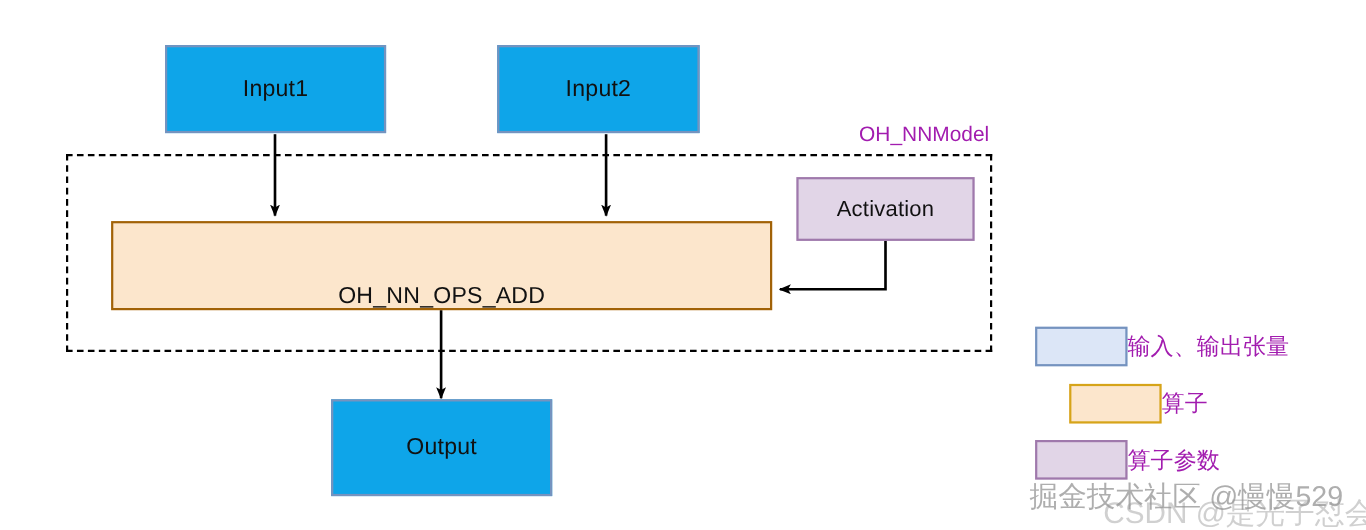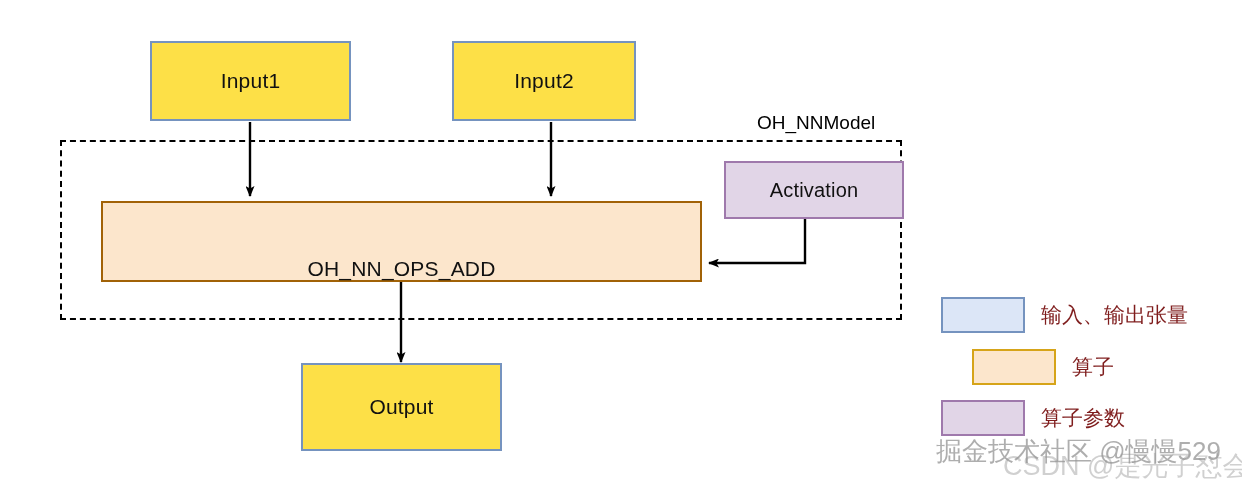--- a/index.html
+++ b/index.html
@@ -24,21 +24,21 @@
     display: flex;
     align-items: center;
     justify-content: center;
     font-size: 21px;
     line-height: 1.1;
     letter-spacing: 0.2px;
     color: #111111;
     white-space: nowrap;
   }
   .tensor-node {
-    background: #fde047;
+    background: #0ea5e9;
     border: 2px solid #7593bf;
   }
   .op-node {
     background: #fce6cc;
     border: 2px solid #a16207;
     align-items: flex-end;
   }
   .param-node {
     background: #e3d7ea;
     background: #e1d5e7;
@@ -46,22 +46,23 @@
   }
   .model-boundary {
     position: absolute;
     box-sizing: border-box;
     border: 2px dashed #000000;
     background: transparent;
   }
   .model-label {
     position: absolute;
     font-size: 19px;
-    color: #000000;
+    color: #a21caf;
     white-space: nowrap;
+    margin-left: 24px;
   }
   .edge-layer {
     position: absolute;
     left: 0;
     top: 0;
     width: 1242px;
     height: 482px;
     pointer-events: none;
   }
   .legend {
@@ -74,23 +75,22 @@
   }
   .legend-swatch {
     box-sizing: border-box;
     width: 84px;
     height: 36px;
   }
   .sw-tensor { background: #dce6f7; border: 2px solid #7593bf; }
   .sw-op     { background: #fce6cc; border: 2px solid #d6a419; }
   .sw-param  { background: #e1d5e7; border: 2px solid #9f79ac; }
   .legend-label {
-    margin-left: 16px;
     font-size: 21px;
-    color: #7f1d1d;
+    color: #a21caf;
     white-space: nowrap;
   }
   .watermark {
     position: absolute;
     white-space: nowrap;
     font-weight: 400;
     pointer-events: none;
     user-select: none;
   }
   .wm-primary {
@@ -133,21 +133,21 @@
   </div>
 
   <div class="node tensor-node" style="left:452px; top:41px; width:184px; height:80px;">
     <span>Input2</span>
   </div>
 
   <div class="node op-node" style="left:101px; top:201px; width:601px; height:81px;">
     <span>OH_NN_OPS_ADD</span>
   </div>
 
-  <div class="node param-node" style="left:724px; top:161px; width:180px; height:58px; font-size:20px;">
+  <div class="node param-node" style="left:724px; top:161px; width:162px; height:58px; font-size:20px;">
     <span>Activation</span>
   </div>
 
   <div class="node tensor-node" style="left:301px; top:363px; width:201px; height:88px;">
     <span>Output</span>
   </div>
 
   <div class="legend">
     <div class="legend-row" style="left:941px; top:297px;">
       <span class="legend-swatch sw-tensor"></span>

